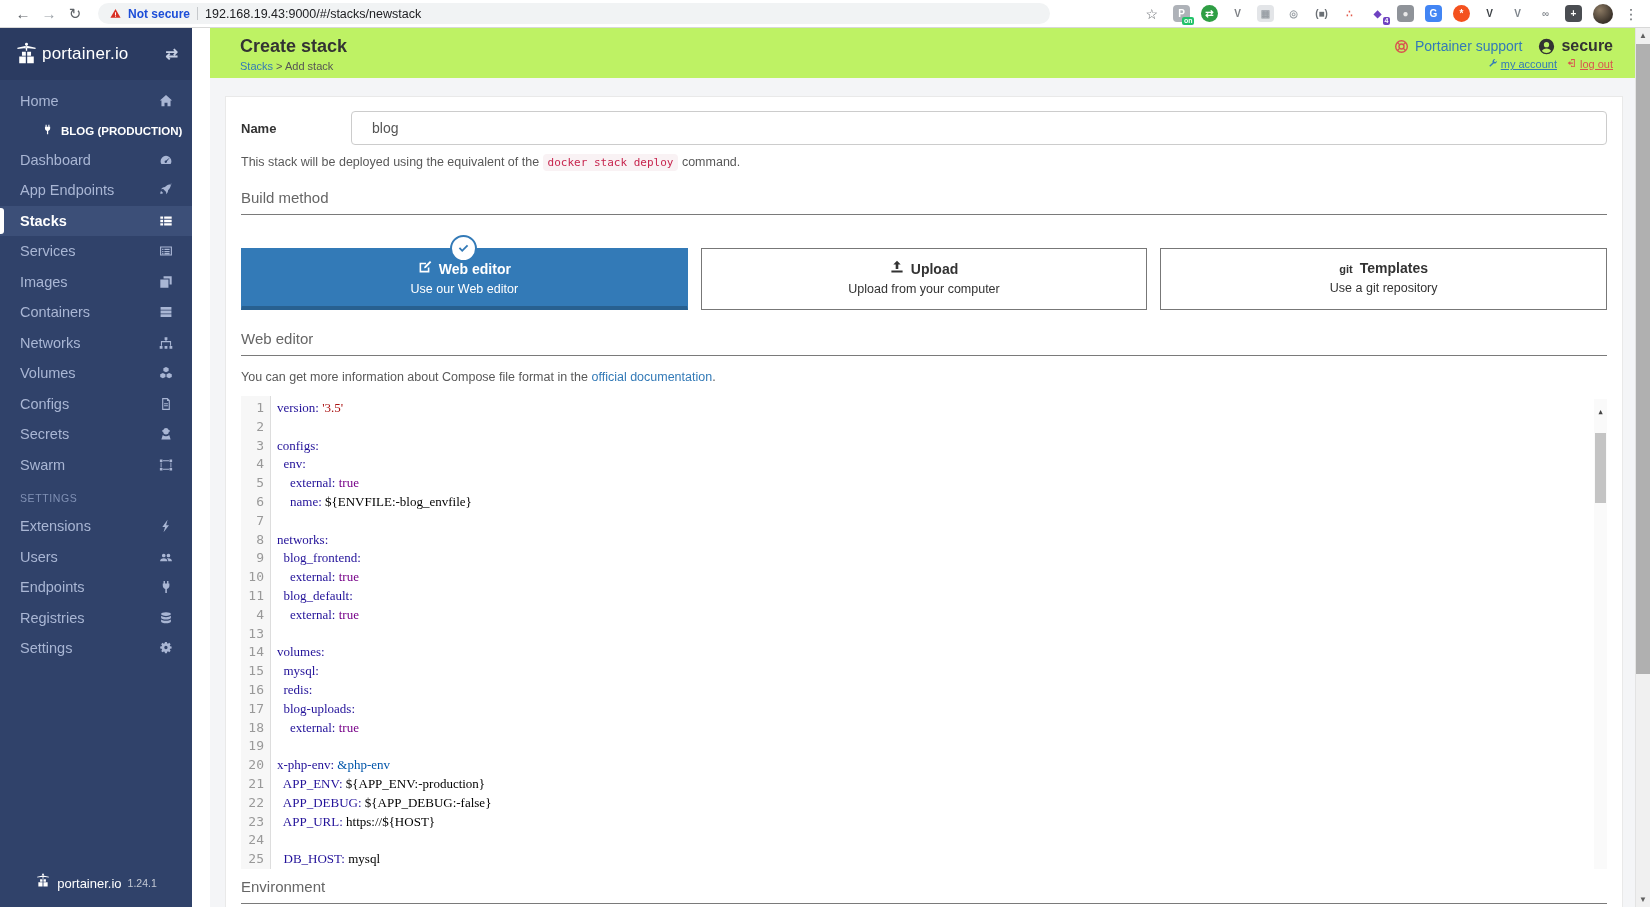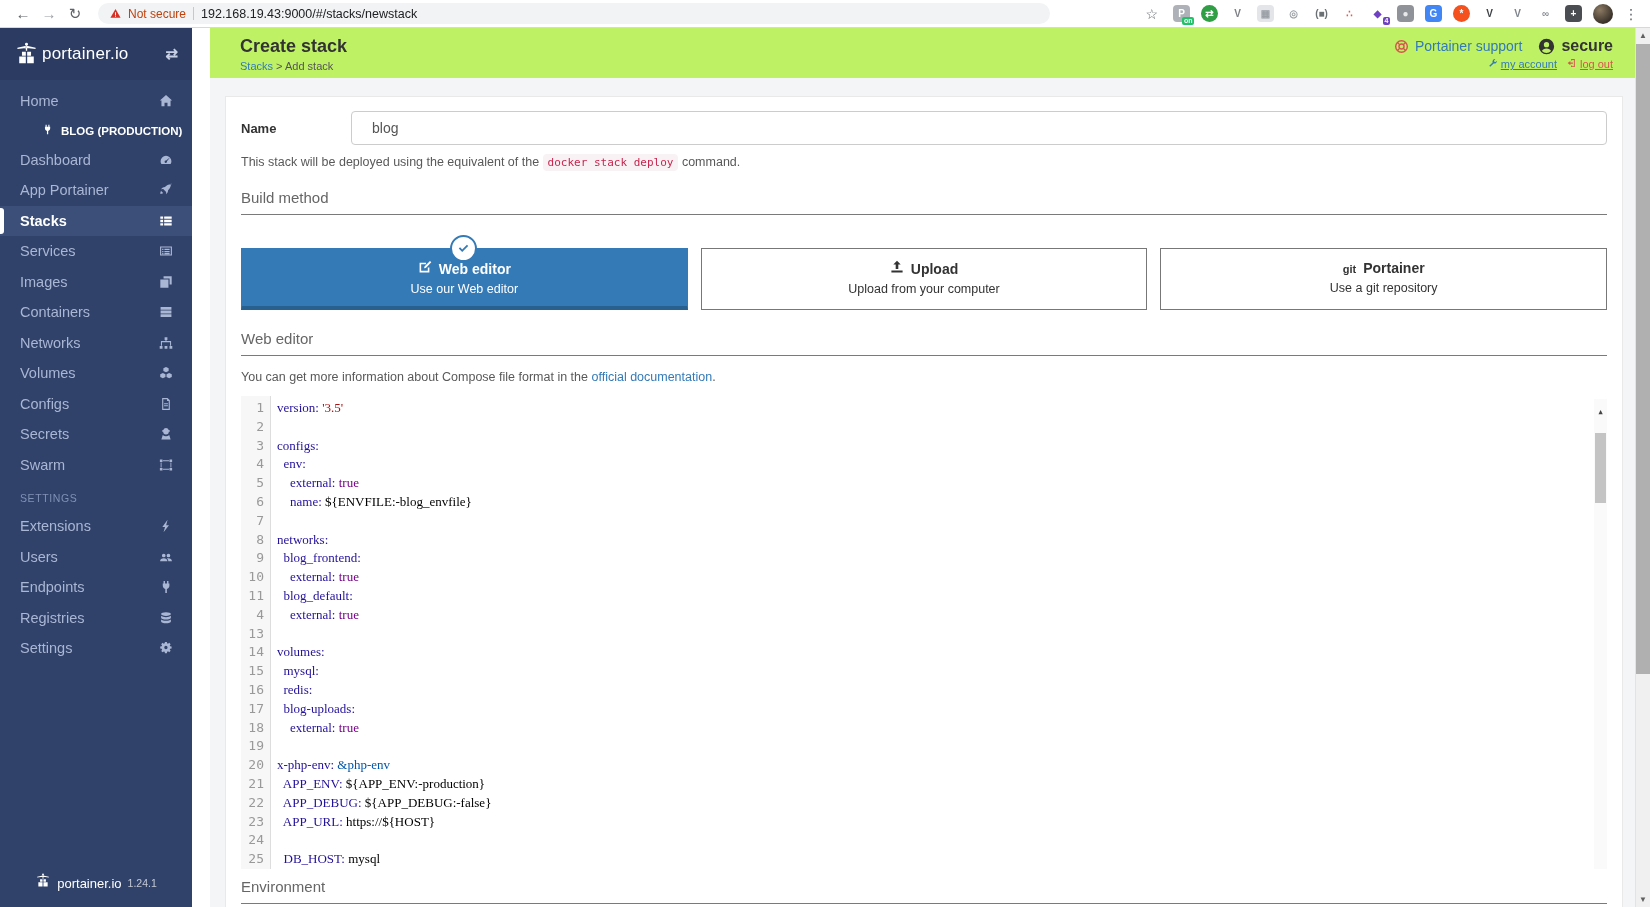--- a/index.html
+++ b/index.html
@@ -7,21 +7,21 @@
     font-family:"Liberation Sans", sans-serif; }
 
   
   .chrome { height:28px; background:#fff; border-bottom:1px solid #d8d8d8;
     display:flex; align-items:center; padding-left:10px; }
   .nav-ic { width:26px; text-align:center; font-size:15px; color:#5f6368; cursor:pointer; }
   .nav-ic.fwd { color:#9aa0a6; }
   .omnibox { margin-left:10px; width:952px; height:21px; background:#f1f3f4;
     border-radius:11px; display:flex; align-items:center; padding:0 12px; gap:7px; }
   .warn-ic svg { width:11px; height:11px; display:block; }
-  .notsec { font-size:12px; color:#c2410c; font-weight:normal; white-space:nowrap; }
+  .notsec { font-size:12px; color:#1d4ed8; font-weight:bold; white-space:nowrap; }
   .om-div { width:1px; height:13px; background:#c6c9cc; }
   .url { font-size:12.5px; color:#202124; white-space:nowrap; }
   .chrome-right { margin-left:auto; display:flex; align-items:center; gap:11px; padding-right:12px; }
   .star { font-size:14px; color:#5f6368; margin-right:4px; cursor:pointer; }
   #ext-row { display:flex; align-items:center; gap:11px; }
   .ext { width:17px; height:17px; border-radius:4px; display:inline-flex; align-items:center;
     justify-content:center; font-size:10px; font-weight:bold; position:relative; cursor:pointer; }
   .ext.circle { border-radius:50%; }
   .ext-badge { position:absolute; bottom:-3px; right:-4px; font-size:7px; line-height:8px;
     color:#fff; border-radius:2px; padding:0 1.5px; font-weight:bold; }
@@ -199,21 +199,21 @@
         </div>
         <div class="side-item">
           <span>Dashboard</span>
           <span class="icn">
             <svg viewBox="0 0 16 16">
               <path d="M8 3.2a6.2 6.2 0 0 0-6.2 6.2c0 1.2.34 2.4.95 3.3h10.5c.6-1 .95-2.1.95-3.3A6.2 6.2 0 0 0 8 3.2zm3.9 2.8-2.8 3.3a1.4 1.4 0 1 1-1-.8l3.6-2.7z"></path>
             </svg>
           </span>
         </div>
         <div class="side-item">
-          <span>App Portainer</span>
+          <span>App Endpoints</span>
           <span class="icn">
             <svg viewBox="0 0 16 16">
               <path d="M14.6 1.4c-3.2-.3-6 .9-7.8 3.2L4.4 5l-2.2 2 2.6-.2 1.7 1.7 1.7 1.7-.2 2.6 2-2.2.4-2.4c2.3-1.8 3.5-4.6 3.2-7.8zM4.7 11.3c-.7.7-2.6 1-3.3 1 0-.7.3-2.6 1-3.3z"></path>
             </svg>
           </span>
         </div>
         <div class="side-item active">
           <span>Stacks</span>
           <span class="icn">
             <svg viewBox="0 0 16 16">
@@ -415,21 +415,21 @@
                 <span><svg viewBox="0 0 16 16">
                     <path d="M8 .8l4.2 4.4H9.5v5.2h-3V5.2H3.8zM1.6 12h12.8v2.4H1.6z"></path>
                   </svg></span>
                 <span>Upload</span>
               </div>
               <div class="bs-sub">Upload from your computer</div>
             </div>
             <div class="bsbox">
               <div class="bs-title">
                 <span><span class="git-txt">git</span></span>
-                <span>Portainer</span>
+                <span>Templates</span>
               </div>
               <div class="bs-sub">Use a git repository</div>
             </div>
           </div>
 
         <div class="section-title">Web editor</div>
         <div class="info-text">
           <span>You can get more information about Compose file format in the</span>
           <a>official documentation</a><span>.</span>
         </div>

